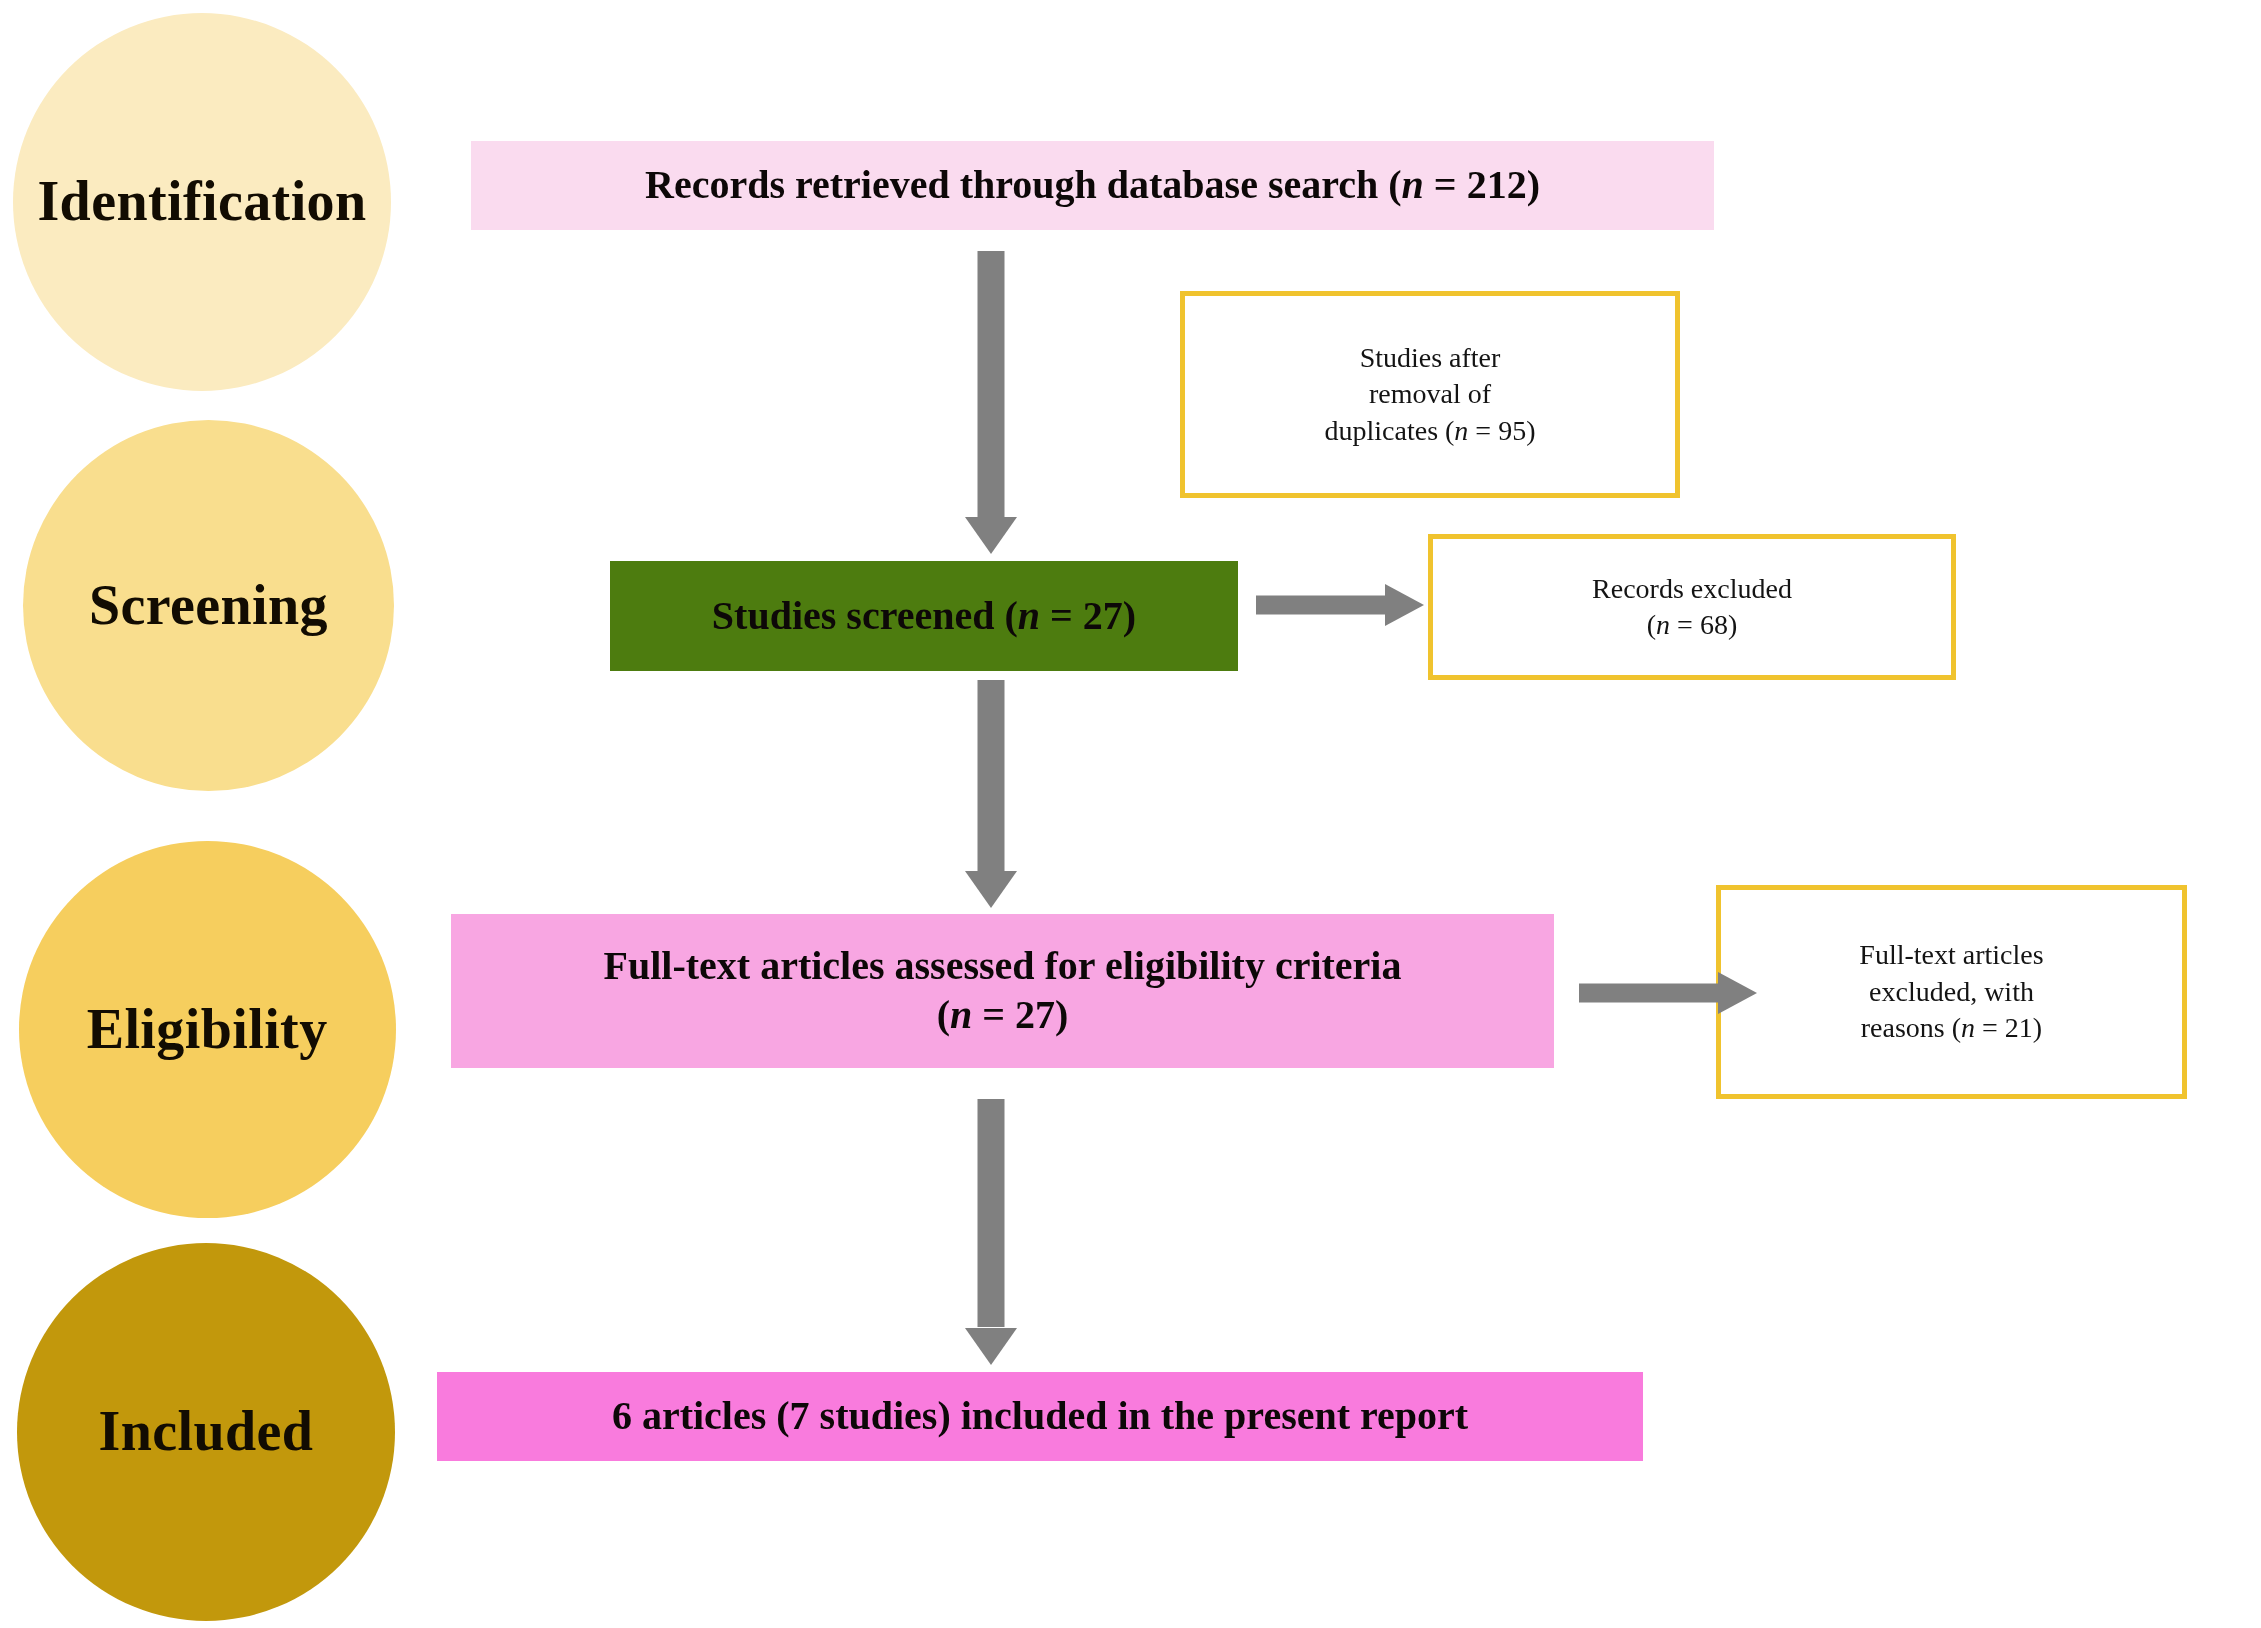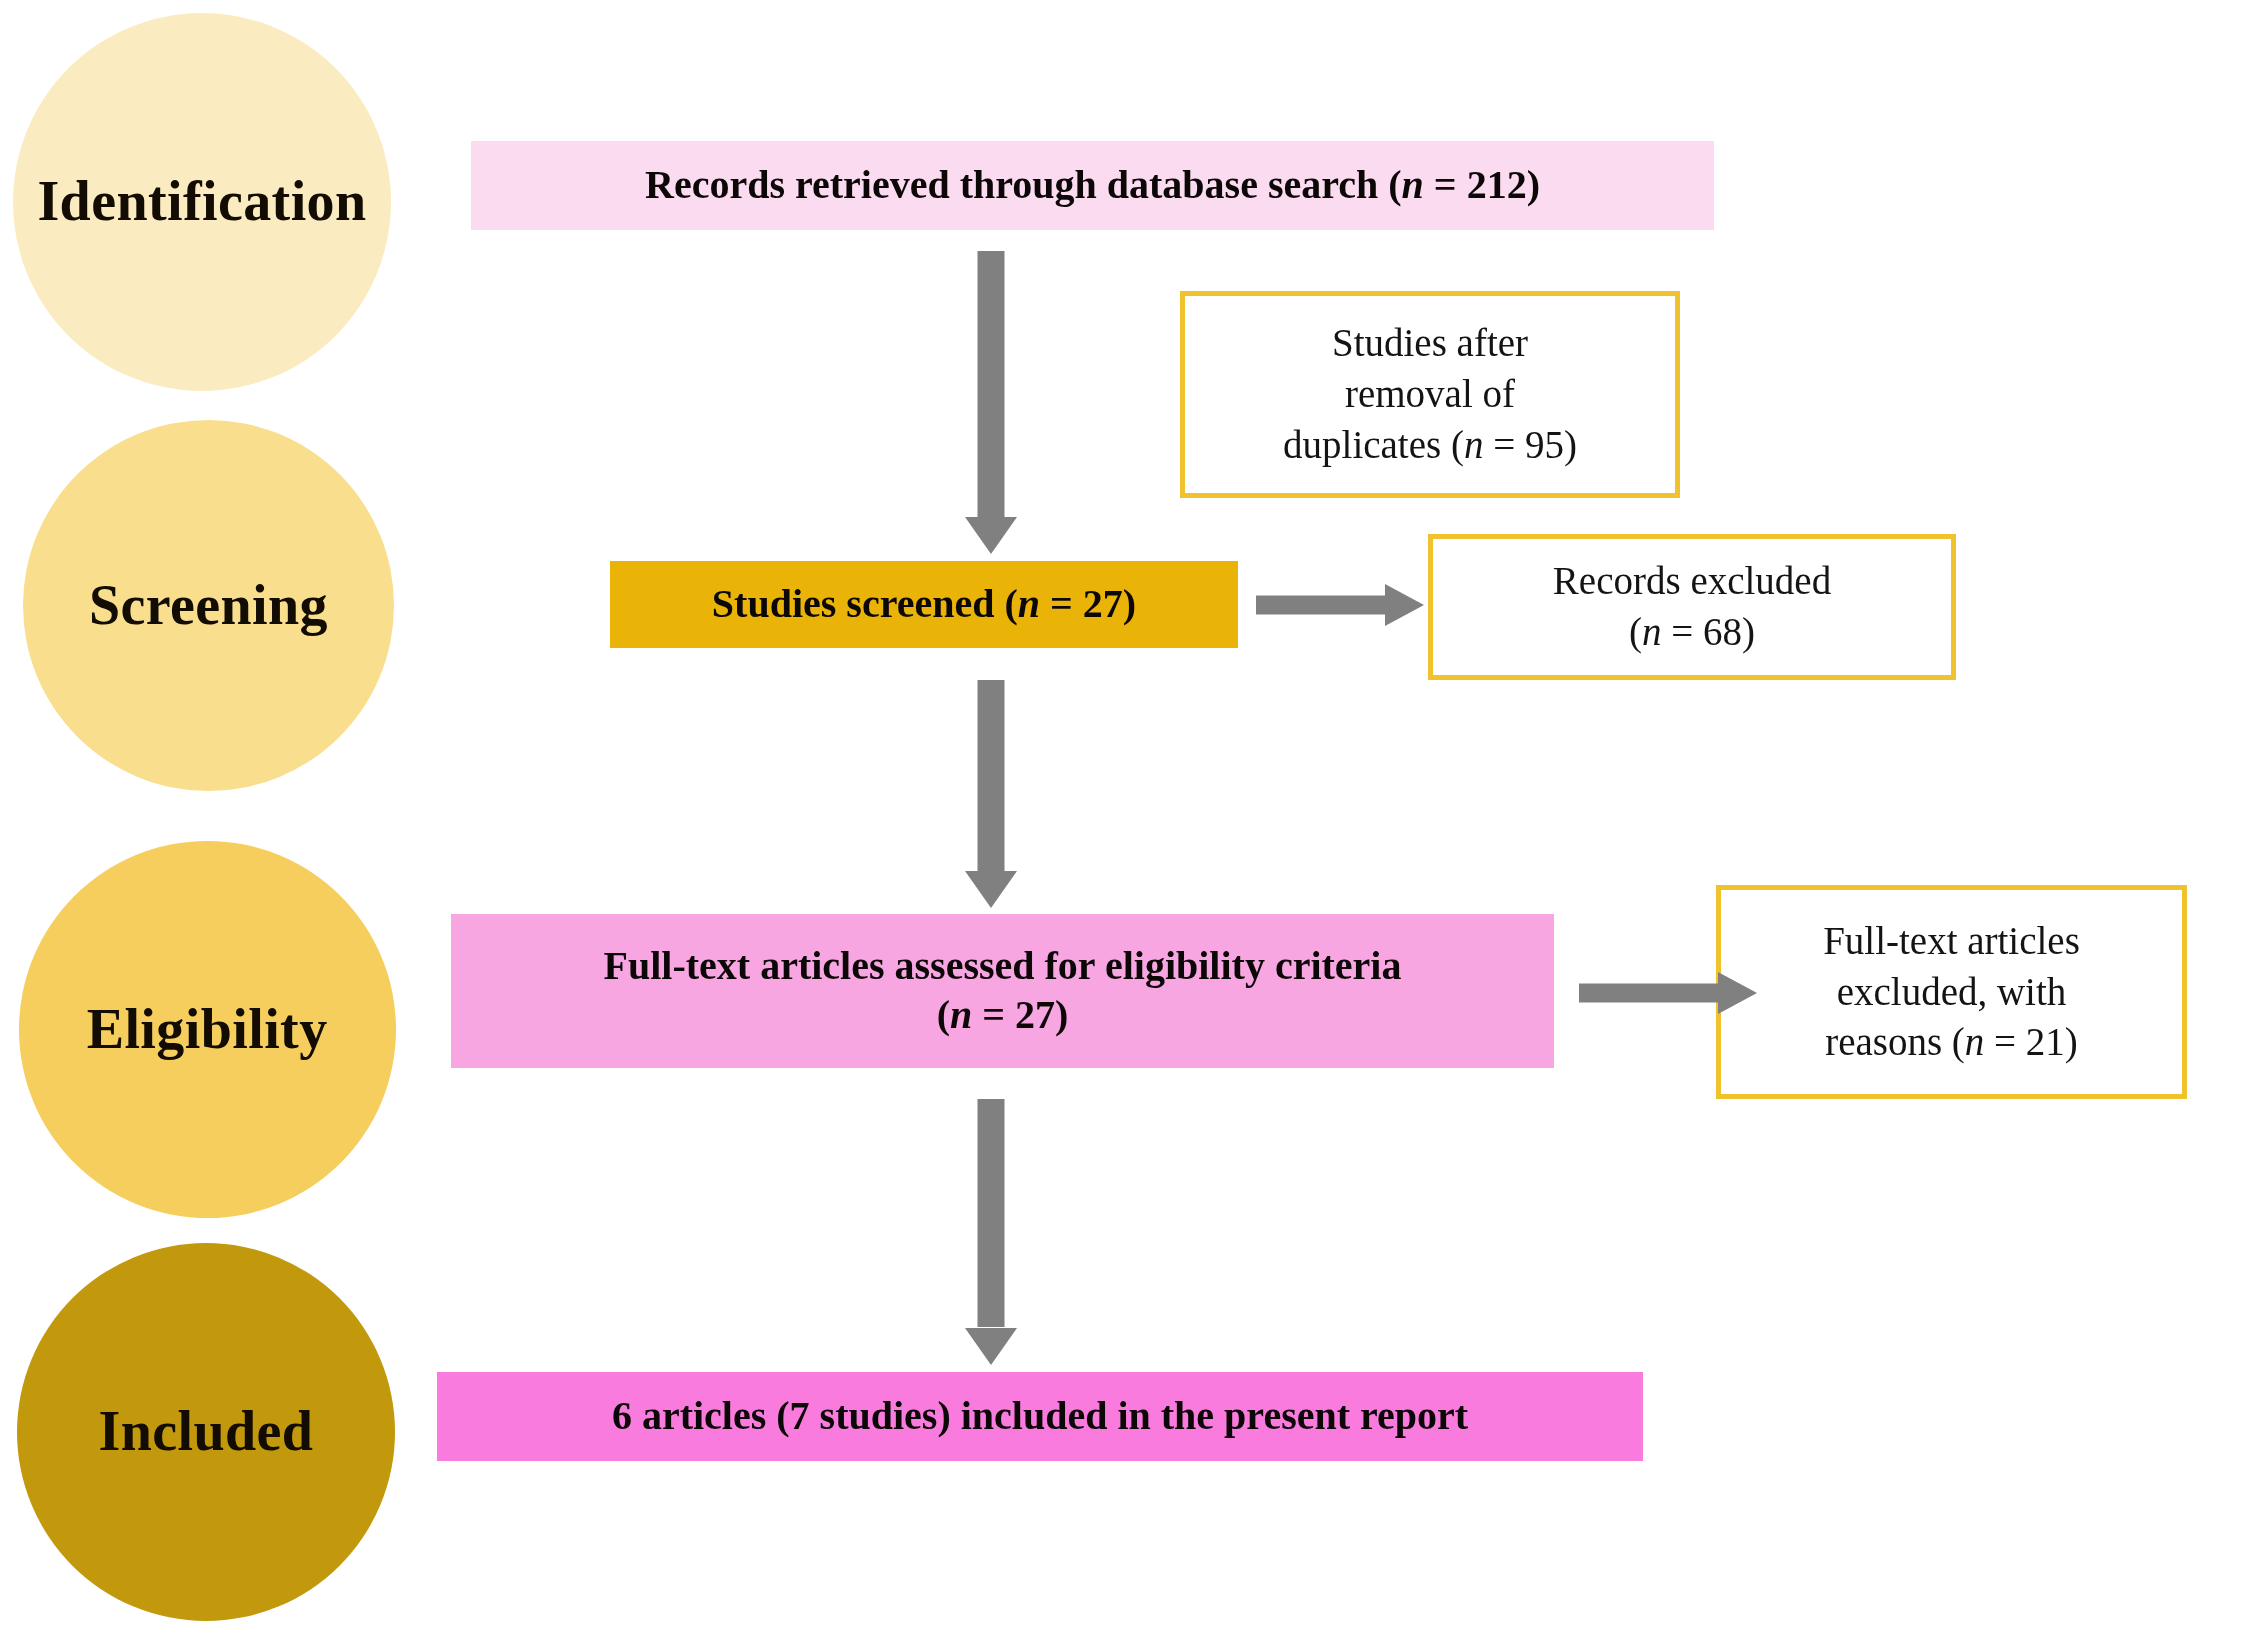--- a/index.html
+++ b/index.html
@@ -53,21 +53,21 @@
     box-sizing:border-box;
     background:#ffffff;
     border:5.7px solid #F0C32E;
     display:flex;
     align-items:center;
     justify-content:center;
     text-align:center;
   }
   .side-box .box-text{
     font-weight:normal;
-    font-size:39px;
+    font-size:28px;
     line-height:1.30;
     padding:0 10px;
     color:#141414;
   }
   em.nvar{font-style:italic;font-weight:inherit;}
 
   
   .arrow-down{position:absolute;}
   .arrow-down .shaft{
     position:absolute;
@@ -125,21 +125,21 @@
   </div>
 
   <div class="stage-circle" style="left:18.6px; top:841px; width:377px; height:377px; background:#F6CE5E;">
     <span class="stage-label">Eligibility</span>
   </div>
 
   <div class="flow-box" style="left:471px; top:141px; width:1243px; height:89px; background:#FADBEF;">
     <span class="box-text"><span>Records retrieved through database search (</span><em class="nvar">n</em><span> = 212)</span></span>
   </div>
 
-  <div class="flow-box" style="left:610px; top:561px; width:628px; height:87px; background:#eab308;">
+  <div class="flow-box" style="left:610px; top:561px; width:628px; height:110px; background:#4d7c0f;">
     <span class="box-text"><span>Studies screened (</span><em class="nvar">n</em><span> = 27)</span></span>
   </div>
 
   <div class="flow-box" style="left:451px; top:914px; width:1103px; height:154px; background:#F8A6E2;">
     <span class="box-text"><span>Full-text articles assessed for eligibility criteria</span><br><span>(</span><em class="nvar">n</em><span> = 27)</span></span>
   </div>
 
   <div class="flow-box" style="left:437px; top:1372px; width:1206px; height:89px; background:#F97BDD;">
     <span class="box-text">6 articles (7 studies) included in the present report</span>
   </div>

